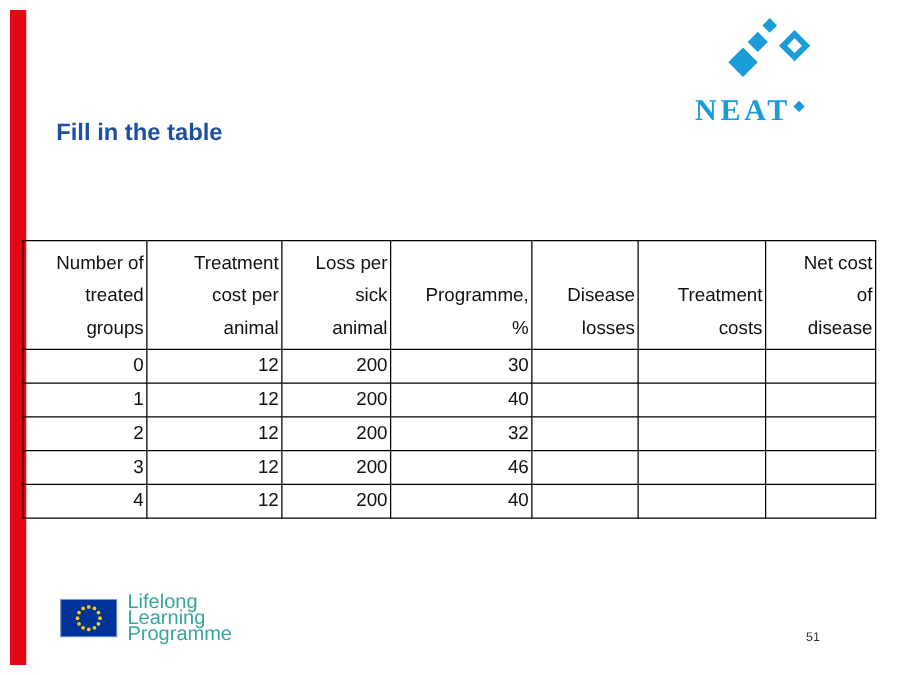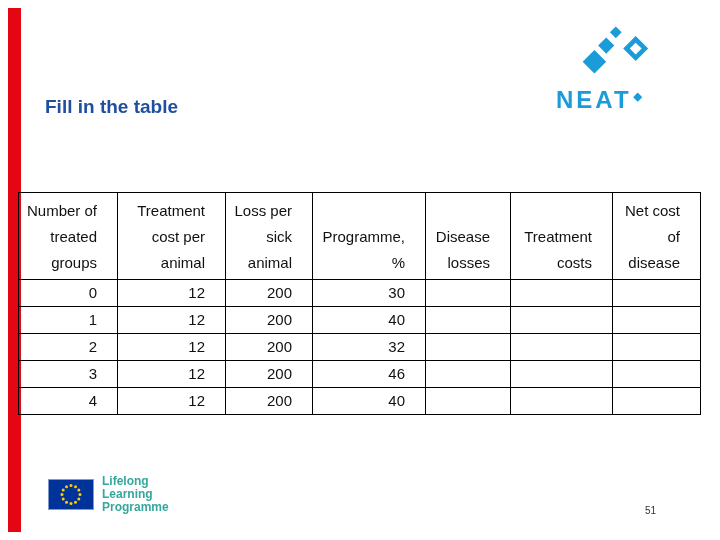--- a/index.html
+++ b/index.html
@@ -15,23 +15,24 @@
     background: #ffffff;
   }
   .red-bar {
     position: absolute;
     left: 8px; top: 8px;
     width: 13px; height: 524px;
     background: #e30613;
   }
   .neat-logo {
     position: absolute;
-    top: 22px; right: 52px;
+    top: 10px; right: 52px;
     width: 112px;
     text-align: right;
+    font-family: Liberation Serif, serif;
   }
   .neat-wordmark {
     margin-top: 2px;
     text-align: left;
     color: #1b9cd8;
     font-size: 24px;
     font-weight: bold;
     letter-spacing: 3px;
     line-height: 24px;
     white-space: nowrap;
@@ -54,21 +55,21 @@
   table.fill-table {
     position: absolute;
     left: 18px; top: 192px;
     border-collapse: collapse;
     table-layout: fixed;
     font-size: 15px;
     color: #111111;
   }
   table.fill-table th, table.fill-table td {
     border: 1.5px solid #000000;
-    padding: 1px 20px 1px 2px;
+    padding: 1px 2px 1px 2px;
     text-align: right;
     overflow: hidden;
   }
   table.fill-table th {
     font-weight: normal;
     vertical-align: bottom;
     white-space: pre-line;
     line-height: 26px;
     height: 82px;
     padding-bottom: 3px;
@@ -80,23 +81,23 @@
   }
   .footer-logo {
     position: absolute;
     left: 48px; bottom: 26px;
     display: flex;
     align-items: center;
   }
   .programme-text {
     margin-left: 8px;
     color: #35a79c;
-    font-size: 12px;
+    font-size: 16px;
     line-height: 13px;
-    font-weight: bold;
+    font-weight: normal;
   }
   .page-number {
     position: absolute;
     right: 64px; bottom: 24px;
     font-size: 10px;
     color: #333333;
     margin-top: 36px;
   }
 </style>
 </head>

